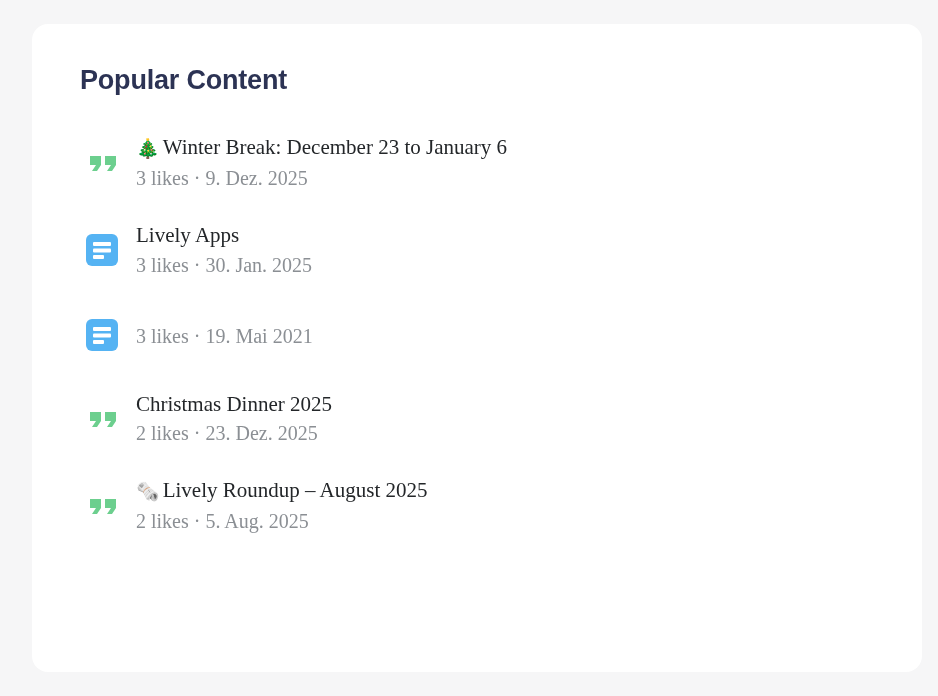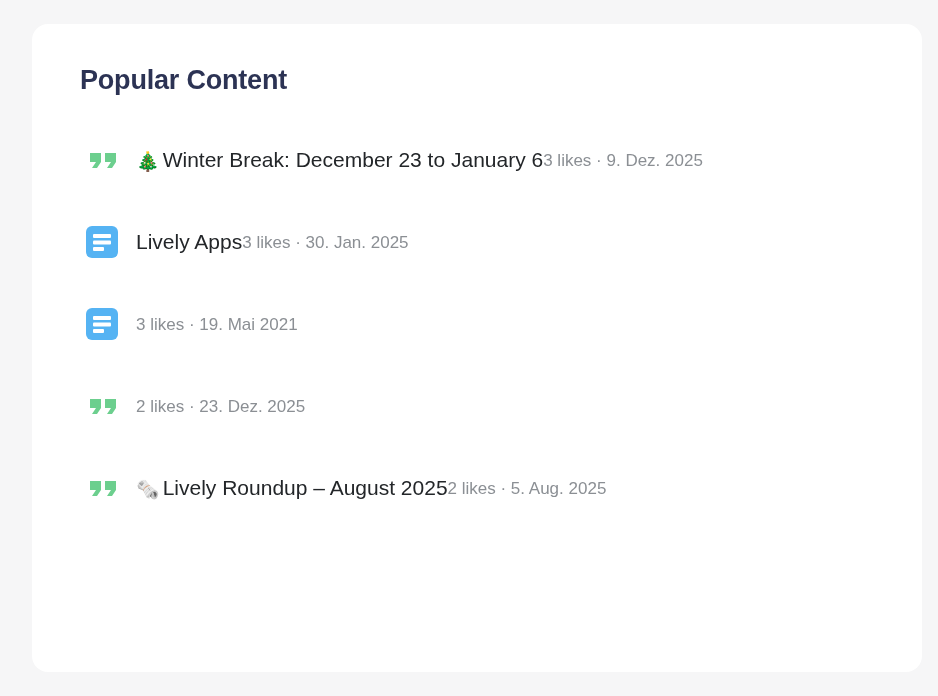--- a/index.html
+++ b/index.html
@@ -79,40 +79,41 @@
   
   .icon-page {
     display: block;
     width: 32px;
     height: 32px;
   }
   .icon-page svg { display: block; }
 
   .item-text {
     display: flex;
-    flex-direction: row;
+    flex-direction: column;
     justify-content: center;
+    font-family: Liberation Serif, serif;
   }
 
   .item-title {
     font-size: 21px;
     color: #232629;
     line-height: 1.28;
     white-space: nowrap;
   }
 
   .item-emoji {
     font-size: 19px;
     margin-right: 3px;
     display: inline-block;
     vertical-align: -1px;
   }
 
   .item-meta {
-    font-size: 17px;
+    font-size: 20px;
     color: #8b8f94;
     line-height: 1.35;
     margin-top: 3px;
     white-space: nowrap;
   }
 </style>
 </head>
 <body>
 
 <div class="page">
@@ -173,20 +174,21 @@
       <li class="content-item">
         <span class="item-icon-wrap">
           <span class="icon-quote">
             <svg width="34" height="34" viewBox="0 0 34 34" aria-hidden="true">
               <path d="M4 10 h11 v9 l-4 6 h-5 l4 -6 h-6 z" fill="#6ccf8e"></path>
               <path d="M19 10 h11 v9 l-4 6 h-5 l4 -6 h-6 z" fill="#6ccf8e"></path>
             </svg>
           </span>
         </span>
         <span class="item-text">
+          <span class="item-title">Christmas Dinner 2025</span>
           <span class="item-meta">2 likes · 23. Dez. 2025</span>
         </span>
       </li>
 
       <li class="content-item">
         <span class="item-icon-wrap">
           <span class="icon-quote">
             <svg width="34" height="34" viewBox="0 0 34 34" aria-hidden="true">
               <path d="M4 10 h11 v9 l-4 6 h-5 l4 -6 h-6 z" fill="#6ccf8e"></path>
               <path d="M19 10 h11 v9 l-4 6 h-5 l4 -6 h-6 z" fill="#6ccf8e"></path>

